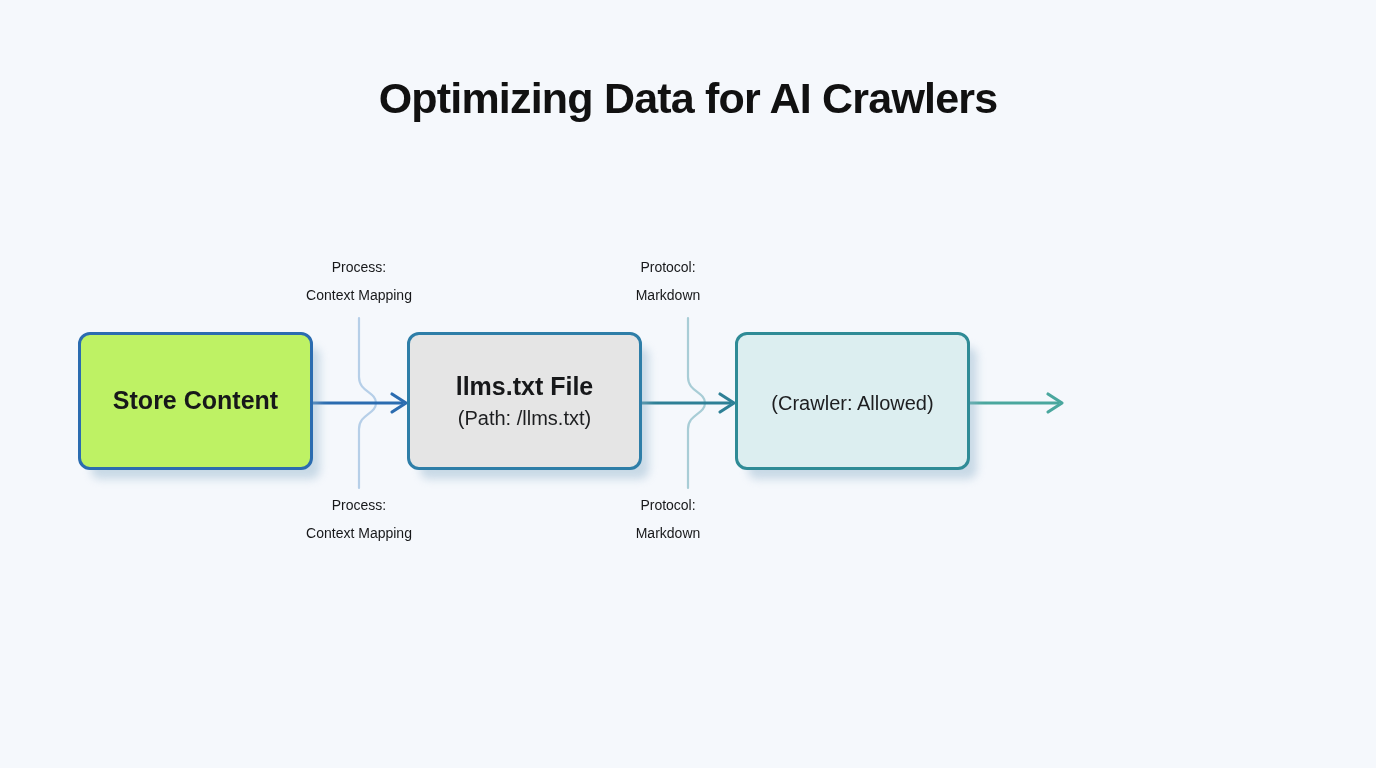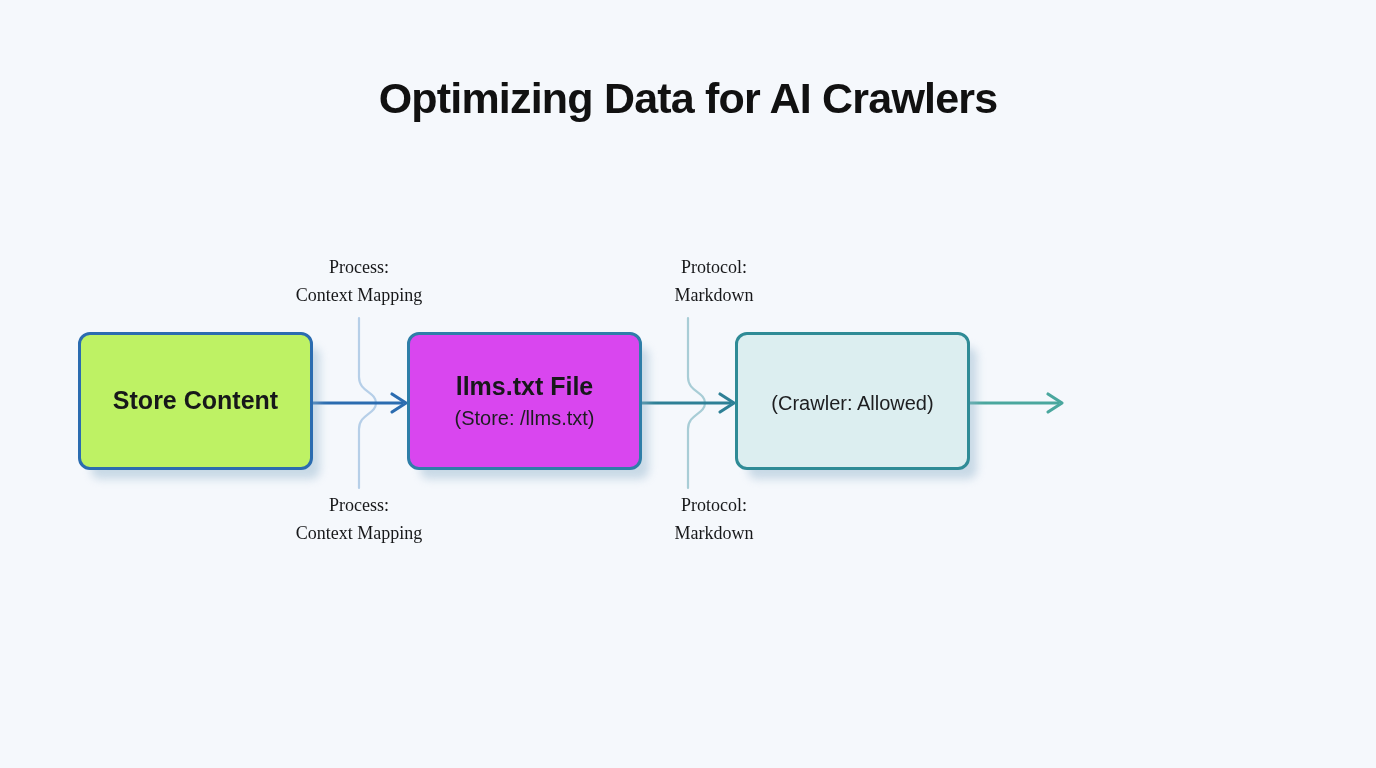--- a/index.html
+++ b/index.html
@@ -77,28 +77,27 @@
     font-weight: 400;
     line-height: 1.3;
     margin-top: 3px;
     color: #1d1e20;
   }
   .node-subtitle:empty { display: none; }
   .edge-label {
     position: absolute;
     width: 240px;
     text-align: center;
-    font-size: 18px;
+    font-size: 14px;
     font-weight: 400;
     line-height: 28px;
     color: #17181a;
-    font-family: Liberation Serif, serif;
   }
   .label-x-1 { left: 239px; }
-  .label-x-2 { left: 594px; }
+  .label-x-2 { left: 548px; }
   .label-top { top: 253px; }
   .label-bottom { top: 491px; }
 </style>
 </head>
 <body>
 
 <div class="canvas" style="background-color: rgb(245, 248, 252);">
 
   <h1 class="title" style="color: rgb(17, 17, 17);">Optimizing Data for AI Crawlers</h1>
 
@@ -119,23 +118,23 @@
       <path class="arrow-line" d="M970,403 L1059,403" stroke="#4aa79e"></path>
       <path class="arrow-head" d="M1048,394 L1062,403 L1048,412" stroke="#4aa79e"></path>
     </g>
   </svg>
 
   <div class="node node-1" style="border-color: rgb(43, 108, 176); background-color: #bef264;">
     <div class="node-title">Store Content</div>
 
   </div>
 
-  <div class="node node-2" style="border-color: rgb(46, 126, 168); background-color: #d946ef;">
+  <div class="node node-2" style="border-color: rgb(46, 126, 168); background-color: #e5e5e5;">
     <div class="node-title">llms.txt File</div>
-    <div class="node-subtitle">(Store: /llms.txt)</div>
+    <div class="node-subtitle">(Path: /llms.txt)</div>
   </div>
 
   <div class="node node-3" style="border-color: rgb(47, 139, 150); background-color: rgb(220, 238, 240);">
     <div class="node-subtitle">(Crawler: Allowed)</div>
   </div>
 
 
   <div class="edge-label label-x-1 label-top">
     <div>Process:</div>
     <div>Context Mapping</div>

